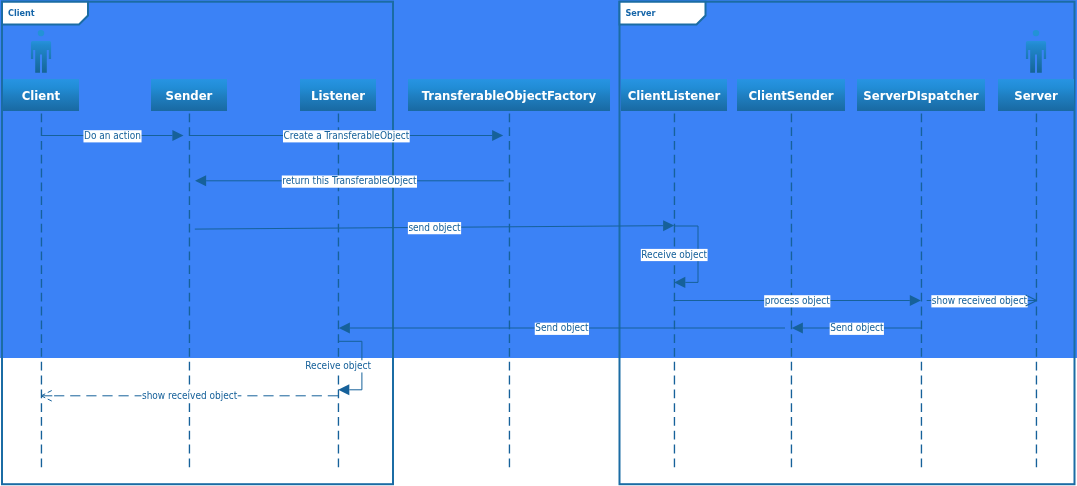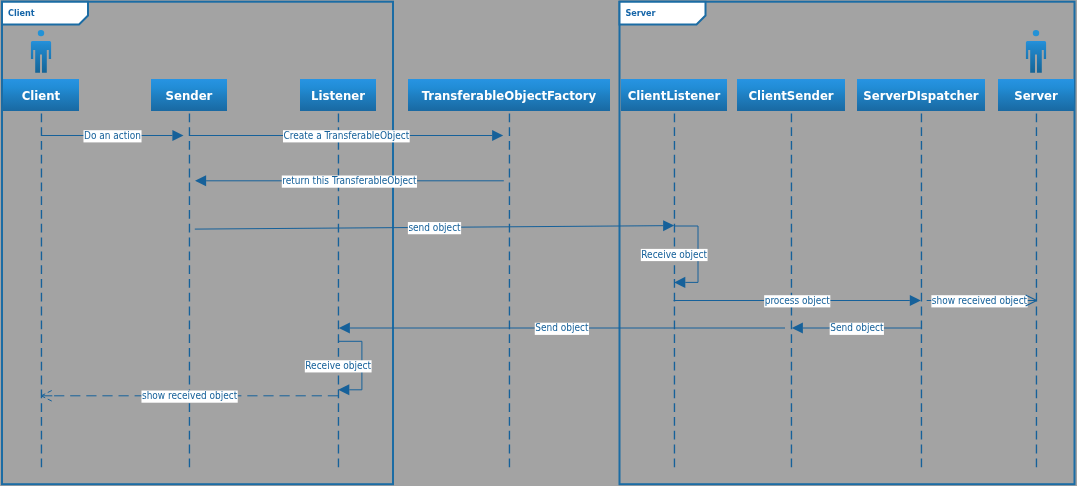--- a/index.html
+++ b/index.html
@@ -1,20 +1,20 @@
 <!DOCTYPE html>
 <html><head>
 <meta charset="utf-8">
 <title>UML Sequence Diagram</title>
 <style>
   html,body{margin:0;padding:0;background:#ffffff;}
   body{width:1077px;height:486px;overflow:hidden;
        font-family:"Liberation Sans",sans-serif;
        -webkit-font-smoothing:antialiased;}
-  #stage{position:relative;width:1077px;height:486px;background:#a3a3a3;}
+  #stage{position:relative;width:1077px;height:358px;background:#3b82f6;}
   #svg{position:absolute;left:0;top:0;}
   .frame-rect{fill:none;stroke:#1b6ca4;stroke-width:2;}
   .tab-path{fill:#ffffff;stroke:#1b6ca4;stroke-width:2;stroke-linejoin:miter;}
   .frame-label{font-family:"DejaVu Sans",sans-serif;font-stretch:condensed;
                font-size:9px;font-weight:bold;fill:#1565a8;}
   .part-box{stroke:none;}
   .part-label{font-family:"DejaVu Sans",sans-serif;font-stretch:condensed;
               font-size:13px;font-weight:bold;fill:#ffffff;text-anchor:middle;}
   .lifeline{stroke:#16619a;stroke-width:1.35;stroke-dasharray:8.8 5;fill:none;}
   .msg-line{stroke:#16619a;stroke-width:1;fill:none;}

